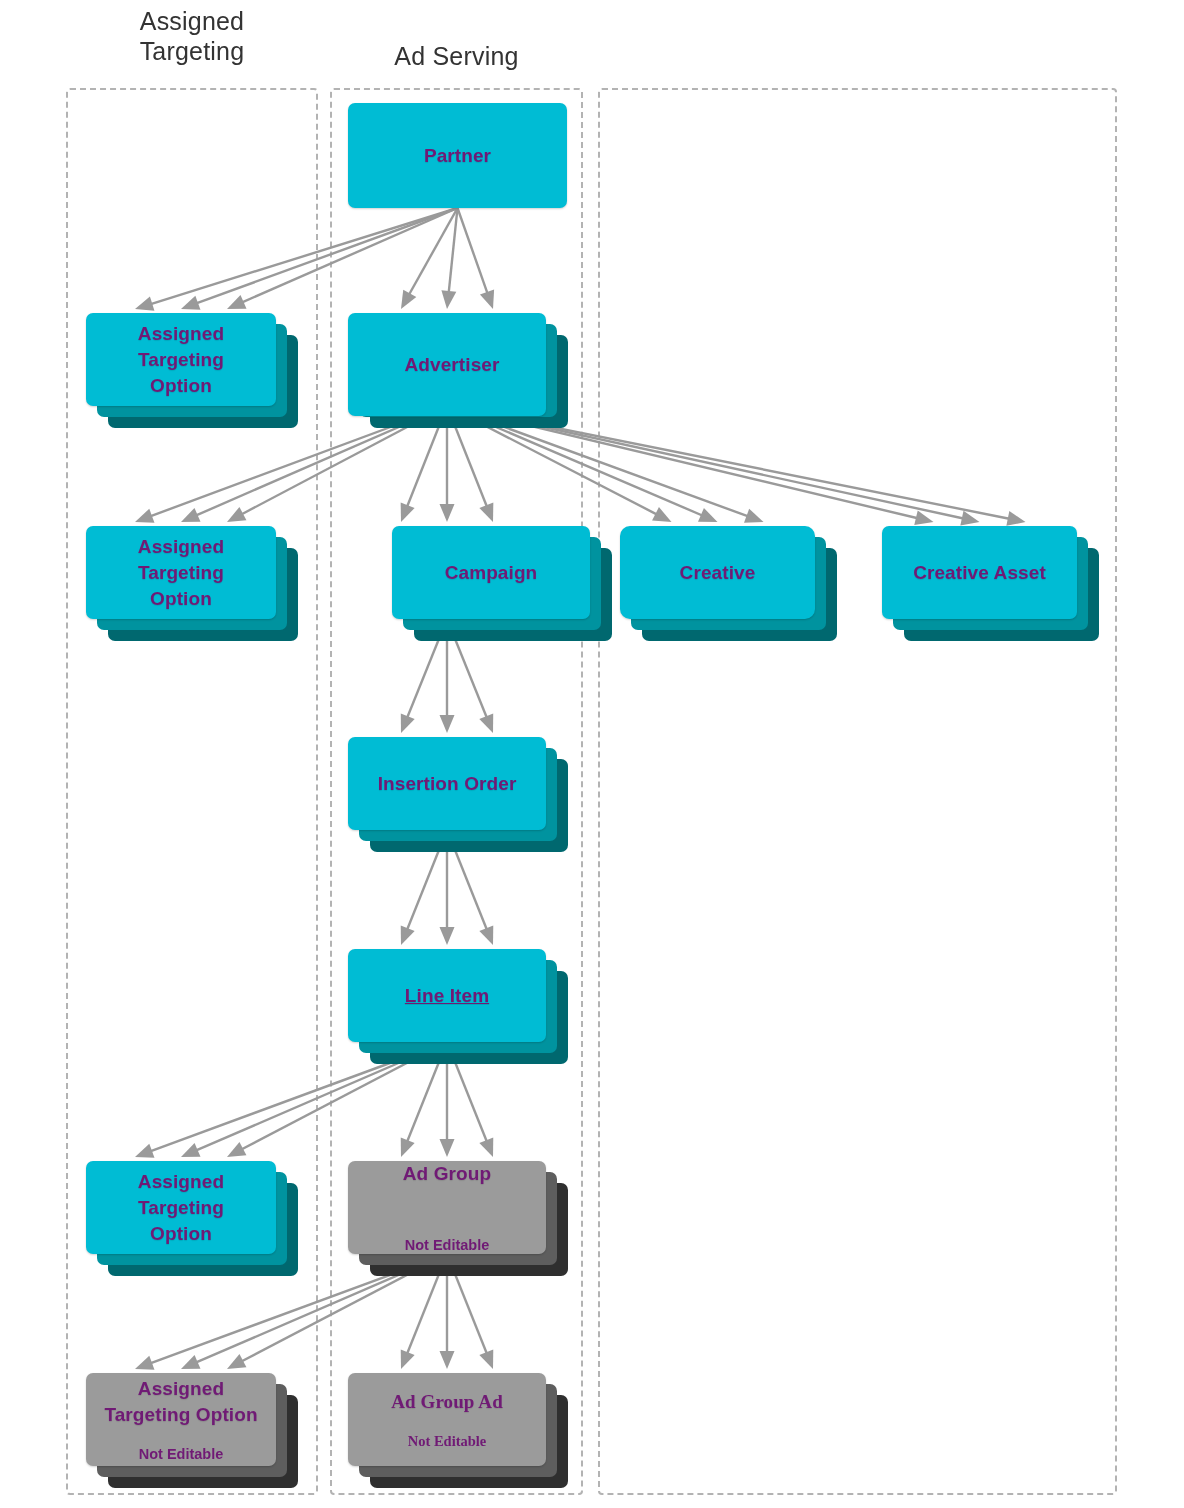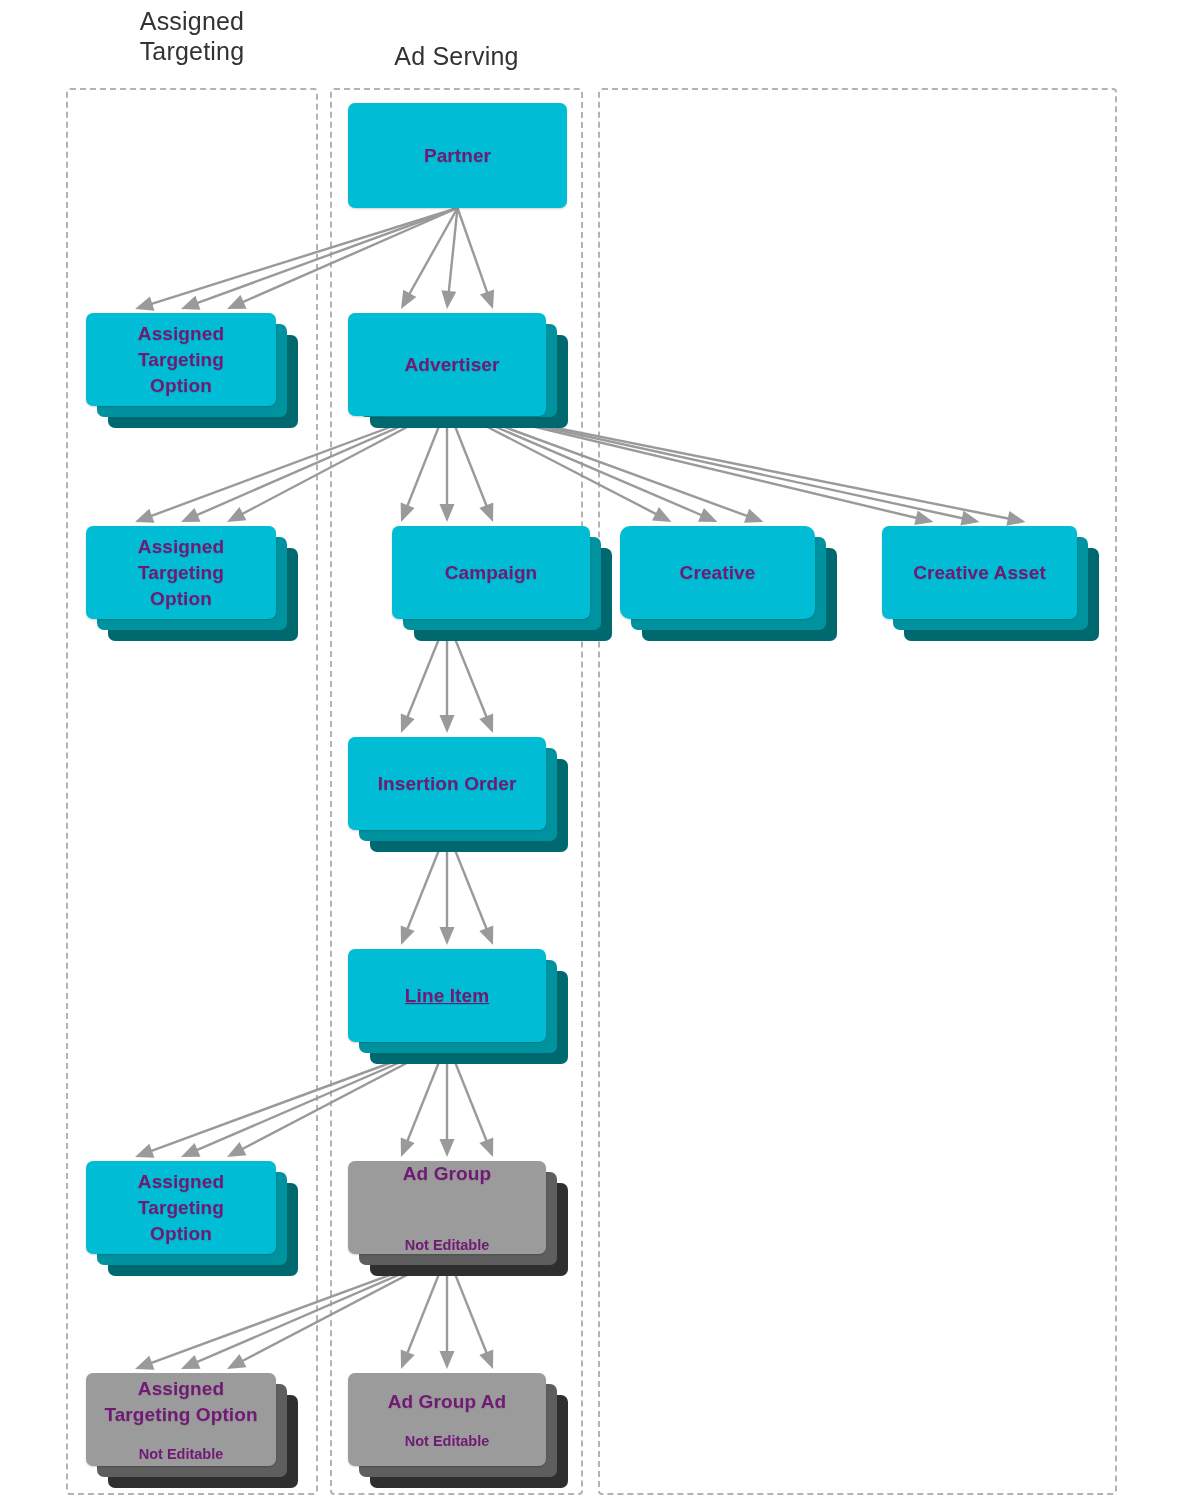--- a/index.html
+++ b/index.html
@@ -271,21 +271,21 @@
         <div class="layer back2" style="left: 22px; top: 22px; width: 190px; height: 93px;"></div>
         <div class="layer back1" style="left: 11px; top: 11px; width: 190px; height: 93px;"></div>
         <div class="layer front" style="width: 190px; height: 93px;">
           <div class="title">
             <div>Assigned</div>
             <div>Targeting Option</div>
           </div>
           <div class="subtitle">Not Editable</div>
         </div>
       </div>
-      <div class="node gray" style="left: 348px; top: 1373px; width: 180px; height: 93px;">
+      <div class="node gray" style="left: 348px; top: 1373px; width: 180px; height: 93px; font-family: Liberation Serif, serif;">
         <div class="layer back2" style="left: 22px; top: 22px; width: 198px; height: 93px;"></div>
         <div class="layer back1" style="left: 11px; top: 11px; width: 198px; height: 93px;"></div>
         <div class="layer front" style="width: 198px; height: 93px;">
           <div class="title">Ad Group Ad</div>
           <div class="subtitle">Not Editable</div>
         </div>
       </div>
     </div>
 
 </div>

